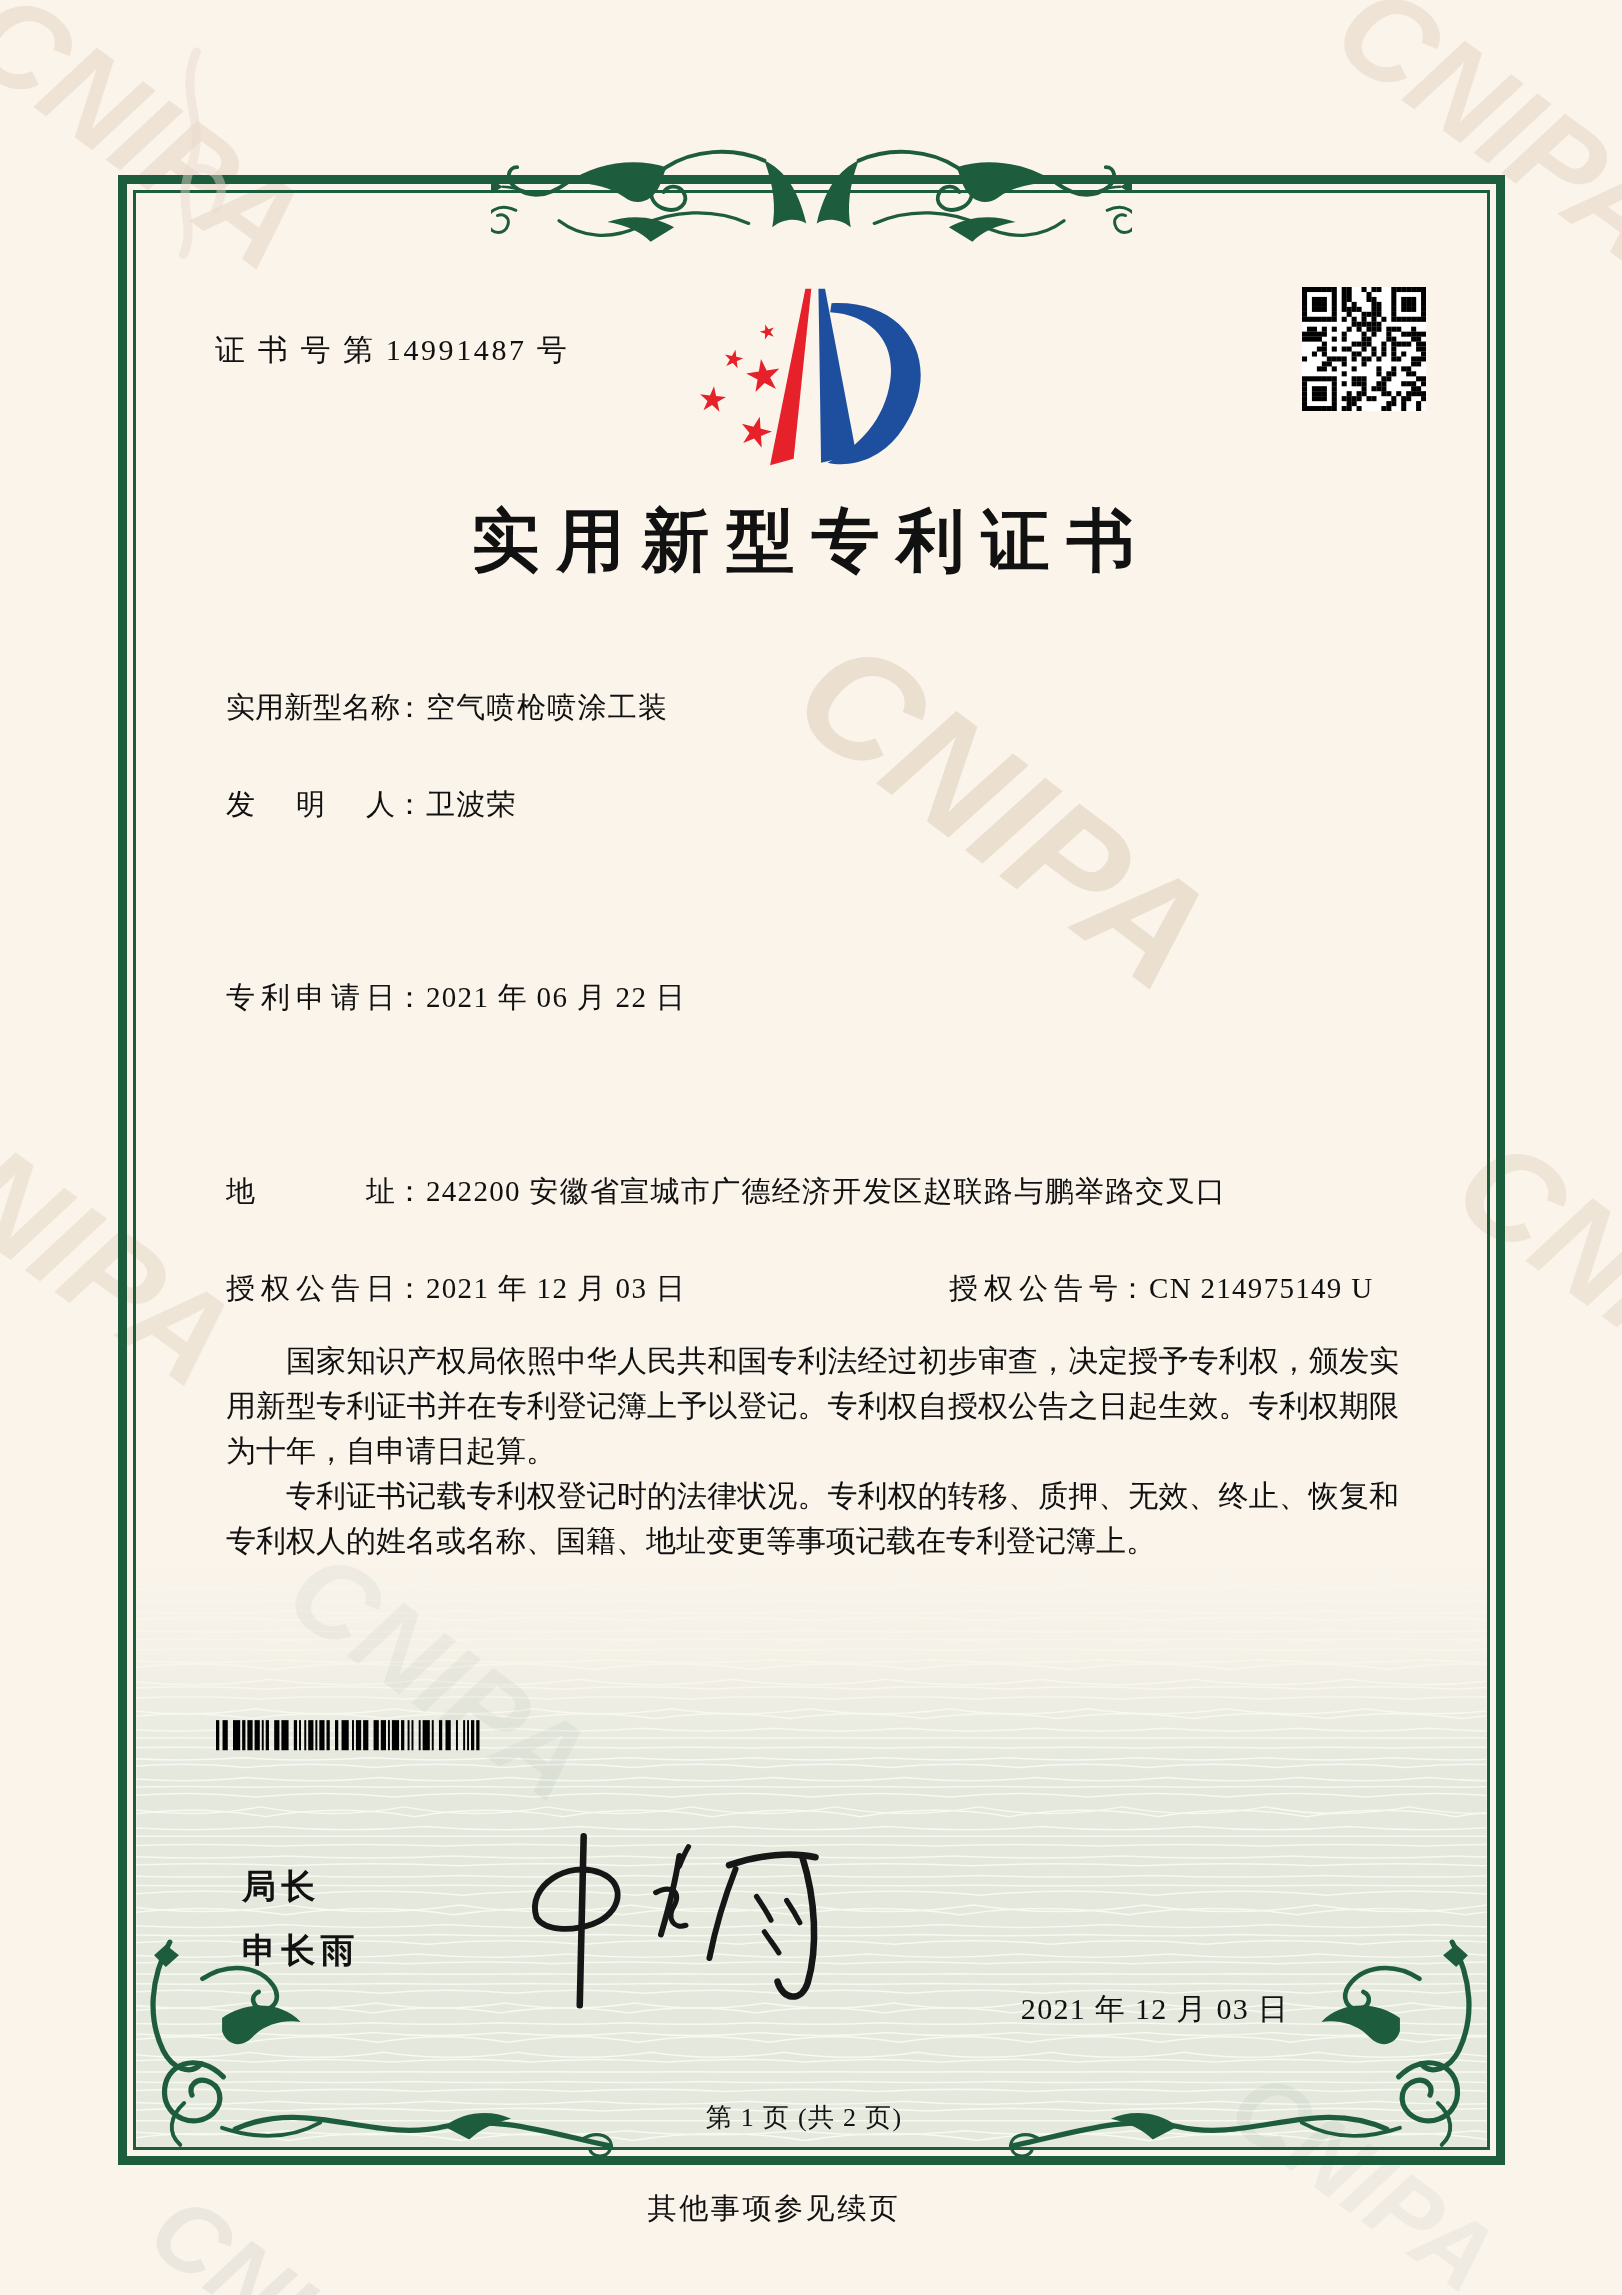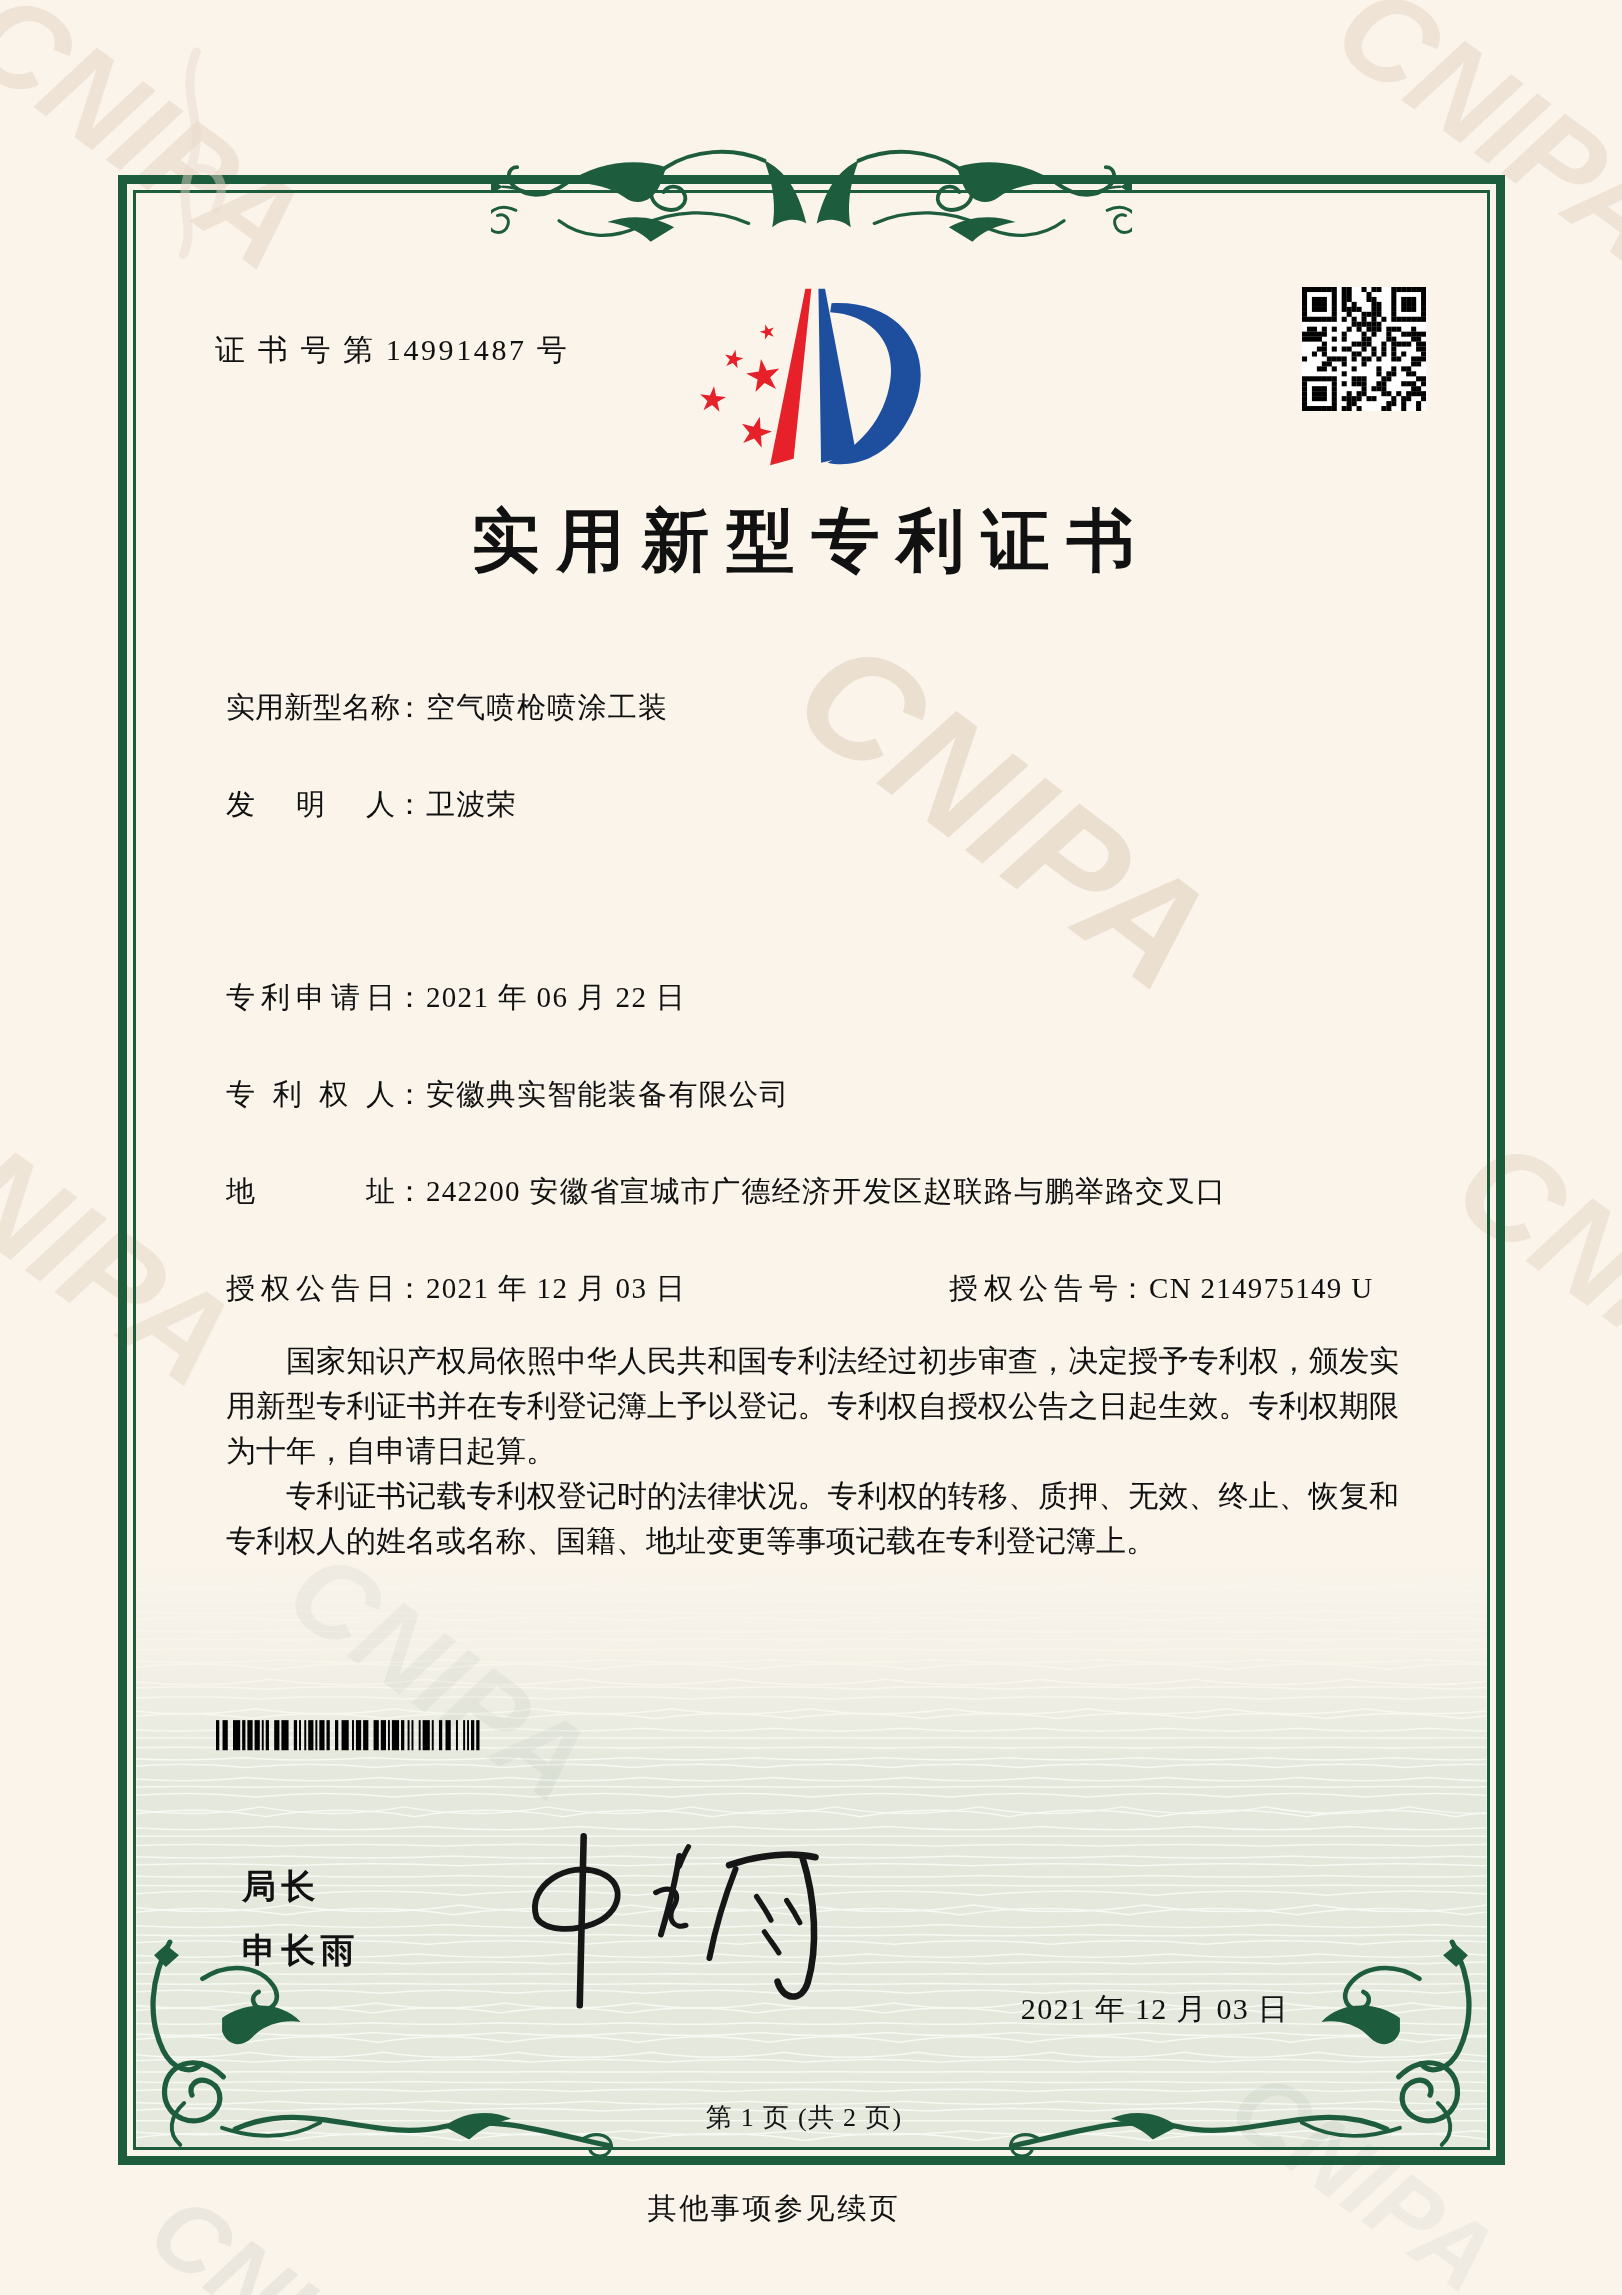--- a/index.html
+++ b/index.html
@@ -577,16 +577,15 @@
     </svg>
 
   <div class="abs" id="sign-date">2021 年 12 月 03 日</div>
 
   <div class="abs" id="page-info">第 1 页 (共 2 页)</div>
   <div class="abs" id="footer-note">其他事项参见续页</div>
 
 <div class="frow" style="top: 686px;"><span class="flabel">实用新型名称</span><span class="fcolon">：</span><span class="fvalue">空气喷枪喷涂工装</span></div>
     <div class="frow" style="top: 783px;"><span class="flabel">发明人</span><span class="fcolon">：</span><span class="fvalue">卫波荣</span></div>
     <div class="frow" style="top: 976px;"><span class="flabel">专利申请日</span><span class="fcolon">：</span><span class="fvalue">2021 年 06 月 22 日</span></div>
-    <div class="frow" style="top: 1073px;"><span class="flabel">专利权人</span><span class="fcolon">：</span><span class="fvalue">安徽典实智能装备有限公司</span></div>
     <div class="frow" style="top: 1170px;"><span class="flabel">地址</span><span class="fcolon">：</span><span class="fvalue wrap">242200 安徽省宣城市广德经济开发区赵联路与鹏举路交叉口</span></div>
   </div>
 
 
 </body></html>

